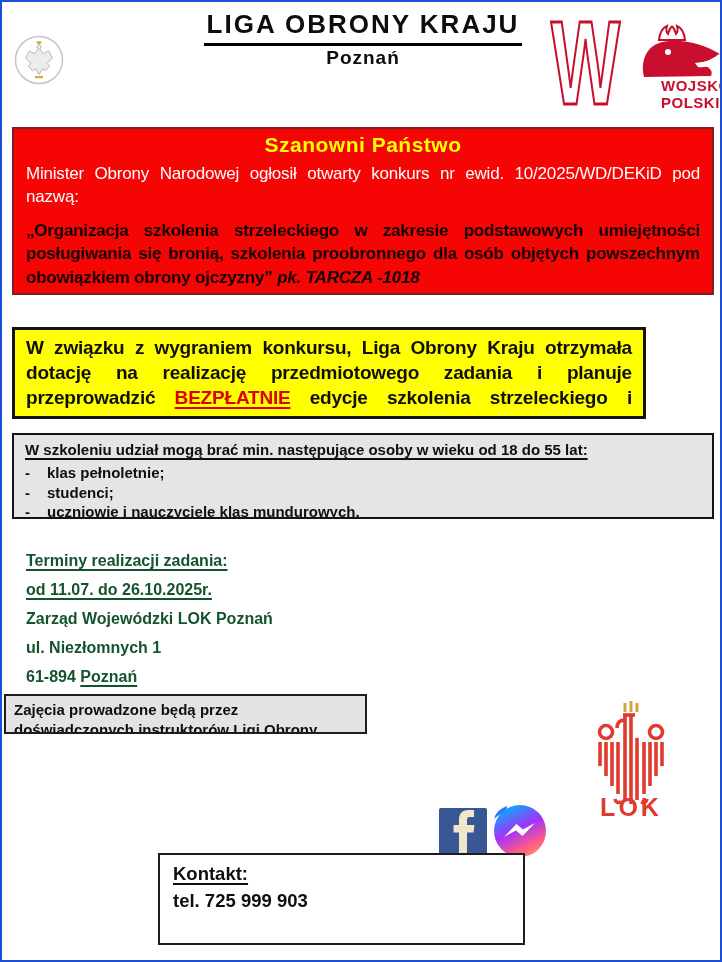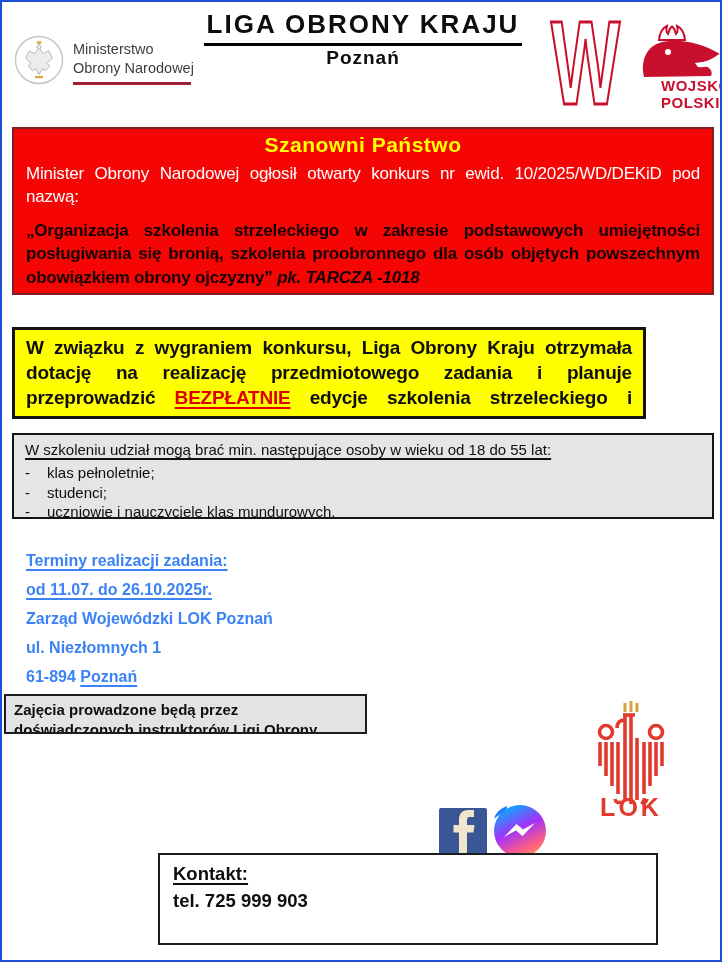--- a/index.html
+++ b/index.html
@@ -58,31 +58,31 @@
   .hl {
     color:#DD0000; text-decoration:underline;
     text-decoration-thickness:2px; text-underline-offset:3px;
   }
 
   
   .elig-box {
     top:431px; left:10px; width:702px; height:86px;
     background:#E5E5E5; border:2px solid #141414;
     padding:4px 11px; overflow:hidden;
-    color:#0f0f0f; font-weight:normal; font-size:15px;
+    color:#0f0f0f; font-weight:bold; font-size:15px;
   }
   .elig-head {
     text-decoration:underline; text-decoration-thickness:1.5px; text-underline-offset:3px;
     line-height:21px; margin-bottom:3px;
   }
   .elig-row { display:flex; line-height:19.5px; }
   .elig-dash { width:22px; }
 
   
-  .schedule { top:550px; left:24px; color:#3b82f6; font-weight:bold; font-size:16px; }
+  .schedule { top:550px; left:24px; color:#14532d; font-weight:bold; font-size:16px; }
   .schedule .line { margin-bottom:12px; line-height:17px; }
   .u { text-decoration:underline; text-decoration-thickness:2px; text-underline-offset:3px; }
 
   
   .instr-box {
     top:692px; left:2px; width:363px; height:40px;
     background:#E3E3E3; border:2px solid #1d1d1d;
     padding:4px 8px; overflow:hidden;
     color:#0f0f0f; font-weight:bold; font-size:15px; line-height:1.35;
   }
@@ -90,21 +90,21 @@
   
   .lok { top:698px; left:592px; width:74px; height:118px; }
   .fb {
     top:806px; left:437px; width:48px; height:48px;
     background:#3A5795; border-radius:2px; overflow:hidden;
   }
   .msg { top:799px; left:488px; width:58px; height:58px; }
 
   
   .contact-box {
-    top:851px; left:156px; width:500px; height:92px;
+    top:851px; left:156px; width:367px; height:92px;
     background:#ffffff; border:2px solid #1d1d1d;
     padding:6px 13px; overflow:hidden;
     color:#0f0f0f; font-weight:bold; font-size:18.5px; line-height:1.45;
   }
 </style>
 </head>
 <body>
 
 <div class="page">
 
@@ -114,25 +114,20 @@
 
   <div class="abs mon">
     <span>
       <svg width="50" height="50" viewBox="0 0 50 50">
         <circle cx="25" cy="25" r="23.5" fill="#FFFFFF" stroke="#C6C6C6" stroke-width="1.5"></circle>
         <path d="M25 9 l2.5 3.5 -1.8 1.2 3.5 5 5.5 -2.8 3.8 7 -5.5 5.5 2.8 2.8 -4.5 4.5 -2.8 -1.8 -3.5 5.5 -3.5 -5.5 -2.8 1.8 -4.5 -4.5 2.8 -2.8 -5.5 -5.5 3.8 -7 5.5 2.8 3.5 -5 -1.8 -1.2 z" fill="#ECECEC" stroke="#A6A6A6" stroke-width="0.8"></path>
         <rect x="22.8" y="6.2" width="4.4" height="2.6" fill="#D5A93C"></rect>
         <rect x="21" y="41" width="8" height="2.2" fill="#D5A93C"></rect>
       </svg>
     </span>
-    <div class="mon-text">
-      <div>Ministerstwo</div>
-      <div>Obrony Narodowej</div>
-      <div class="mon-line"></div>
-    </div>
   </div>
 
   <div class="abs wp">
     <svg width="177" height="102" viewBox="0 0 177 102">
       <g transform="translate(4,0) scale(0.62,1)">
         <text x="0" y="96" font-size="118" font-weight="bold" fill="#FFFFFF" stroke="#C8102E" stroke-width="3.2" font-family="Liberation Sans, sans-serif">W</text>
       </g>
 
       <path d="M112 32 Q113 21 120 18 Q118.5 24 121 26 Q123 19.5 125 18.5 Q127 19.5 129 26 Q131.5 24 130 18 Q137 21 138 32 Z" fill="#FFFFFF" stroke="#C8102E" stroke-width="2"></path>
 

